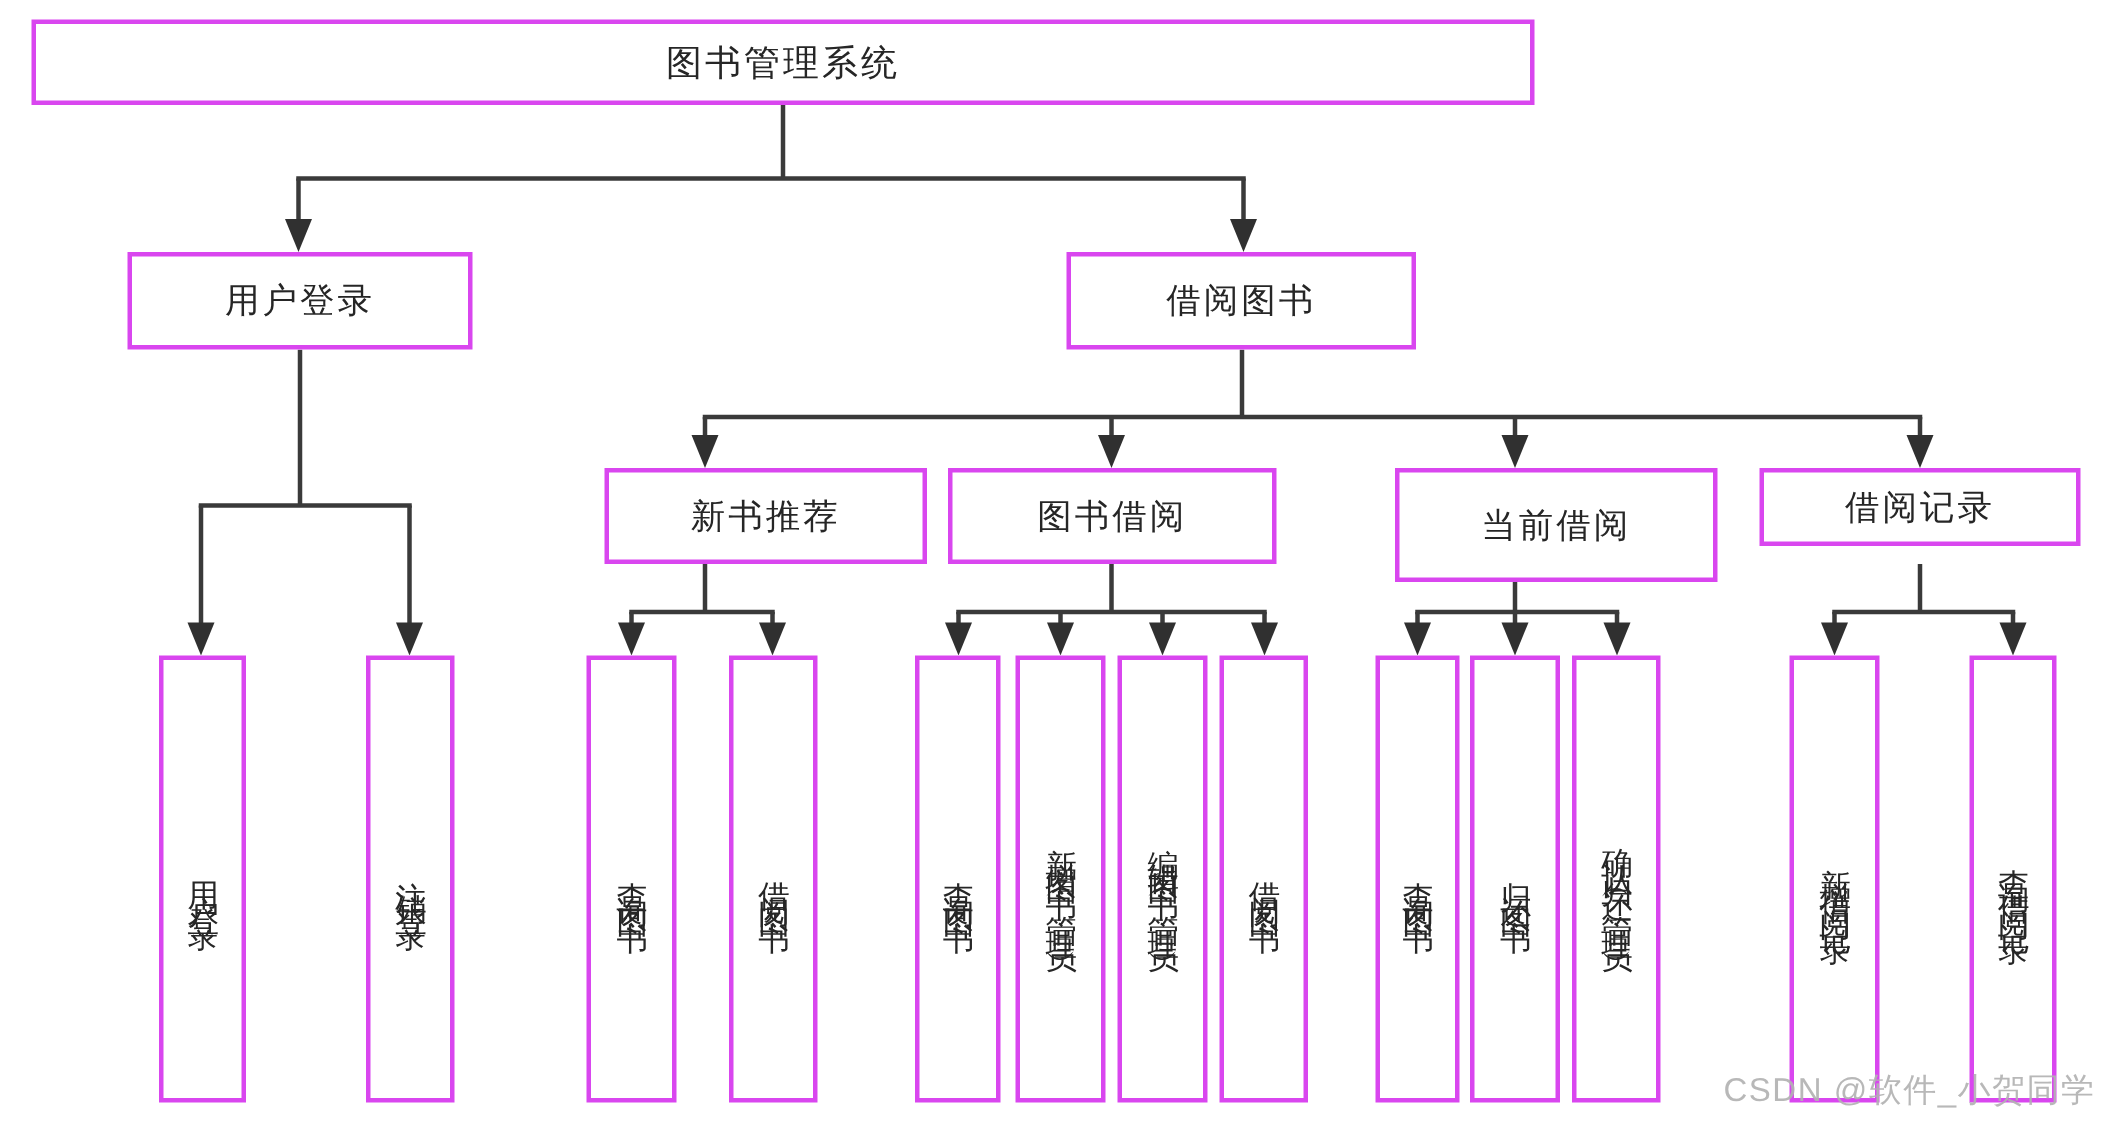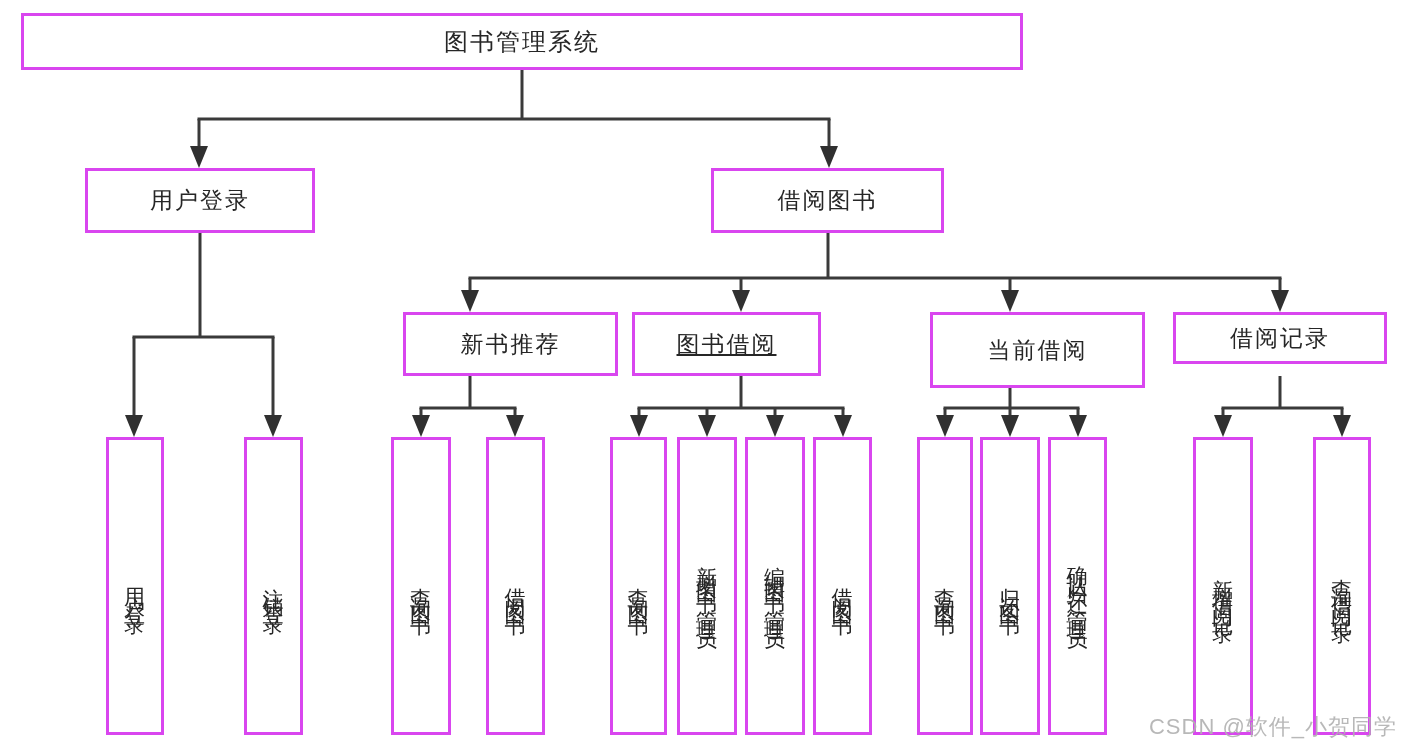--- a/index.html
+++ b/index.html
@@ -28,21 +28,21 @@
     font-size:21px;
     letter-spacing:9px;
     line-height:1;
     top:437px;height:298px;
     padding-top:6px;
   }
   #b-root{left:21px;top:13px;width:1002px;height:57px;font-size:24px;}
   #b-user-login{left:85px;top:168px;width:230px;height:65px;}
   #b-book-mgmt{left:711px;top:168px;width:233px;height:65px;}
   #b-new-books{left:363px;top:312px;width:215px;height:64px;margin-left:40px;}
-  #b-book-borrow{left:632px;top:312px;width:189px;height:64px;text-decoration:underline;}
+  #b-book-borrow{left:632px;top:312px;width:219px;height:64px;}
   #b-current-borrow{left:930px;top:312px;width:215px;height:76px;}
   #b-borrow-records{left:1173px;top:312px;width:214px;height:52px;}
   #l-ul-1{left:106px;width:58px;}
   #l-ul-2{left:244px;width:59px;}
   #l-nb-1{left:391px;width:60px;}
   #l-nb-2{left:486px;width:59px;}
   #l-bb-1{left:610px;width:57px;}
   #l-bb-2{left:677px;width:60px;}
   #l-bb-3{left:745px;width:60px;}
   #l-bb-4{left:813px;width:59px;}

